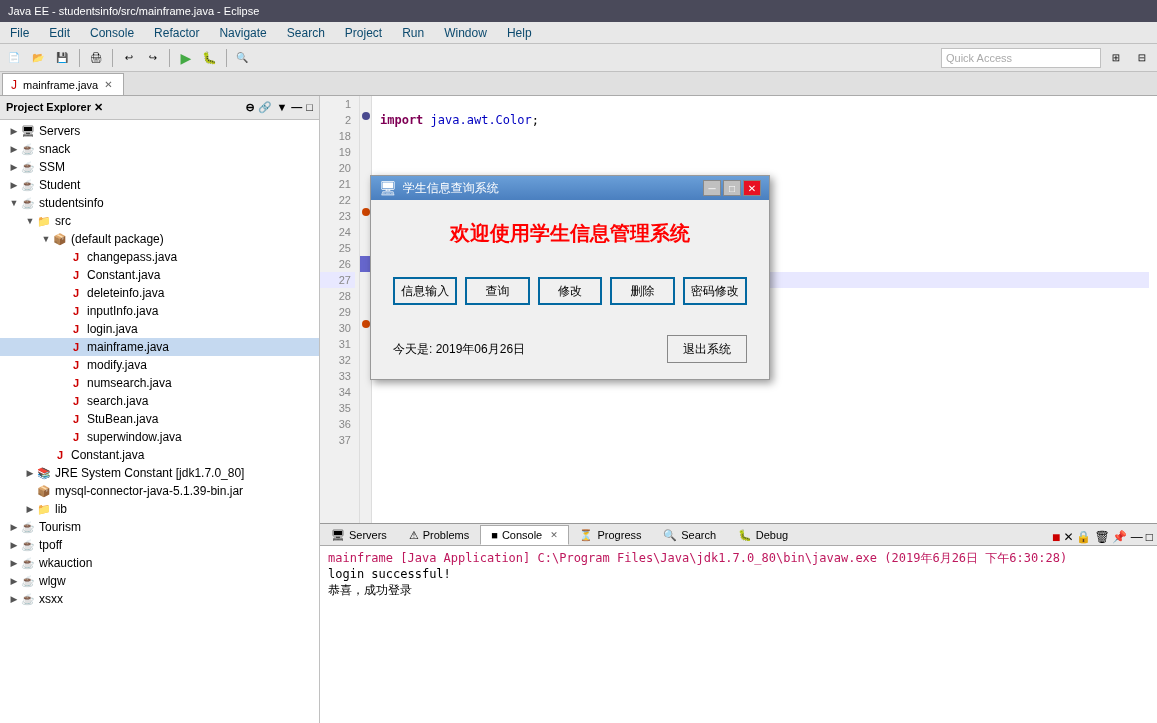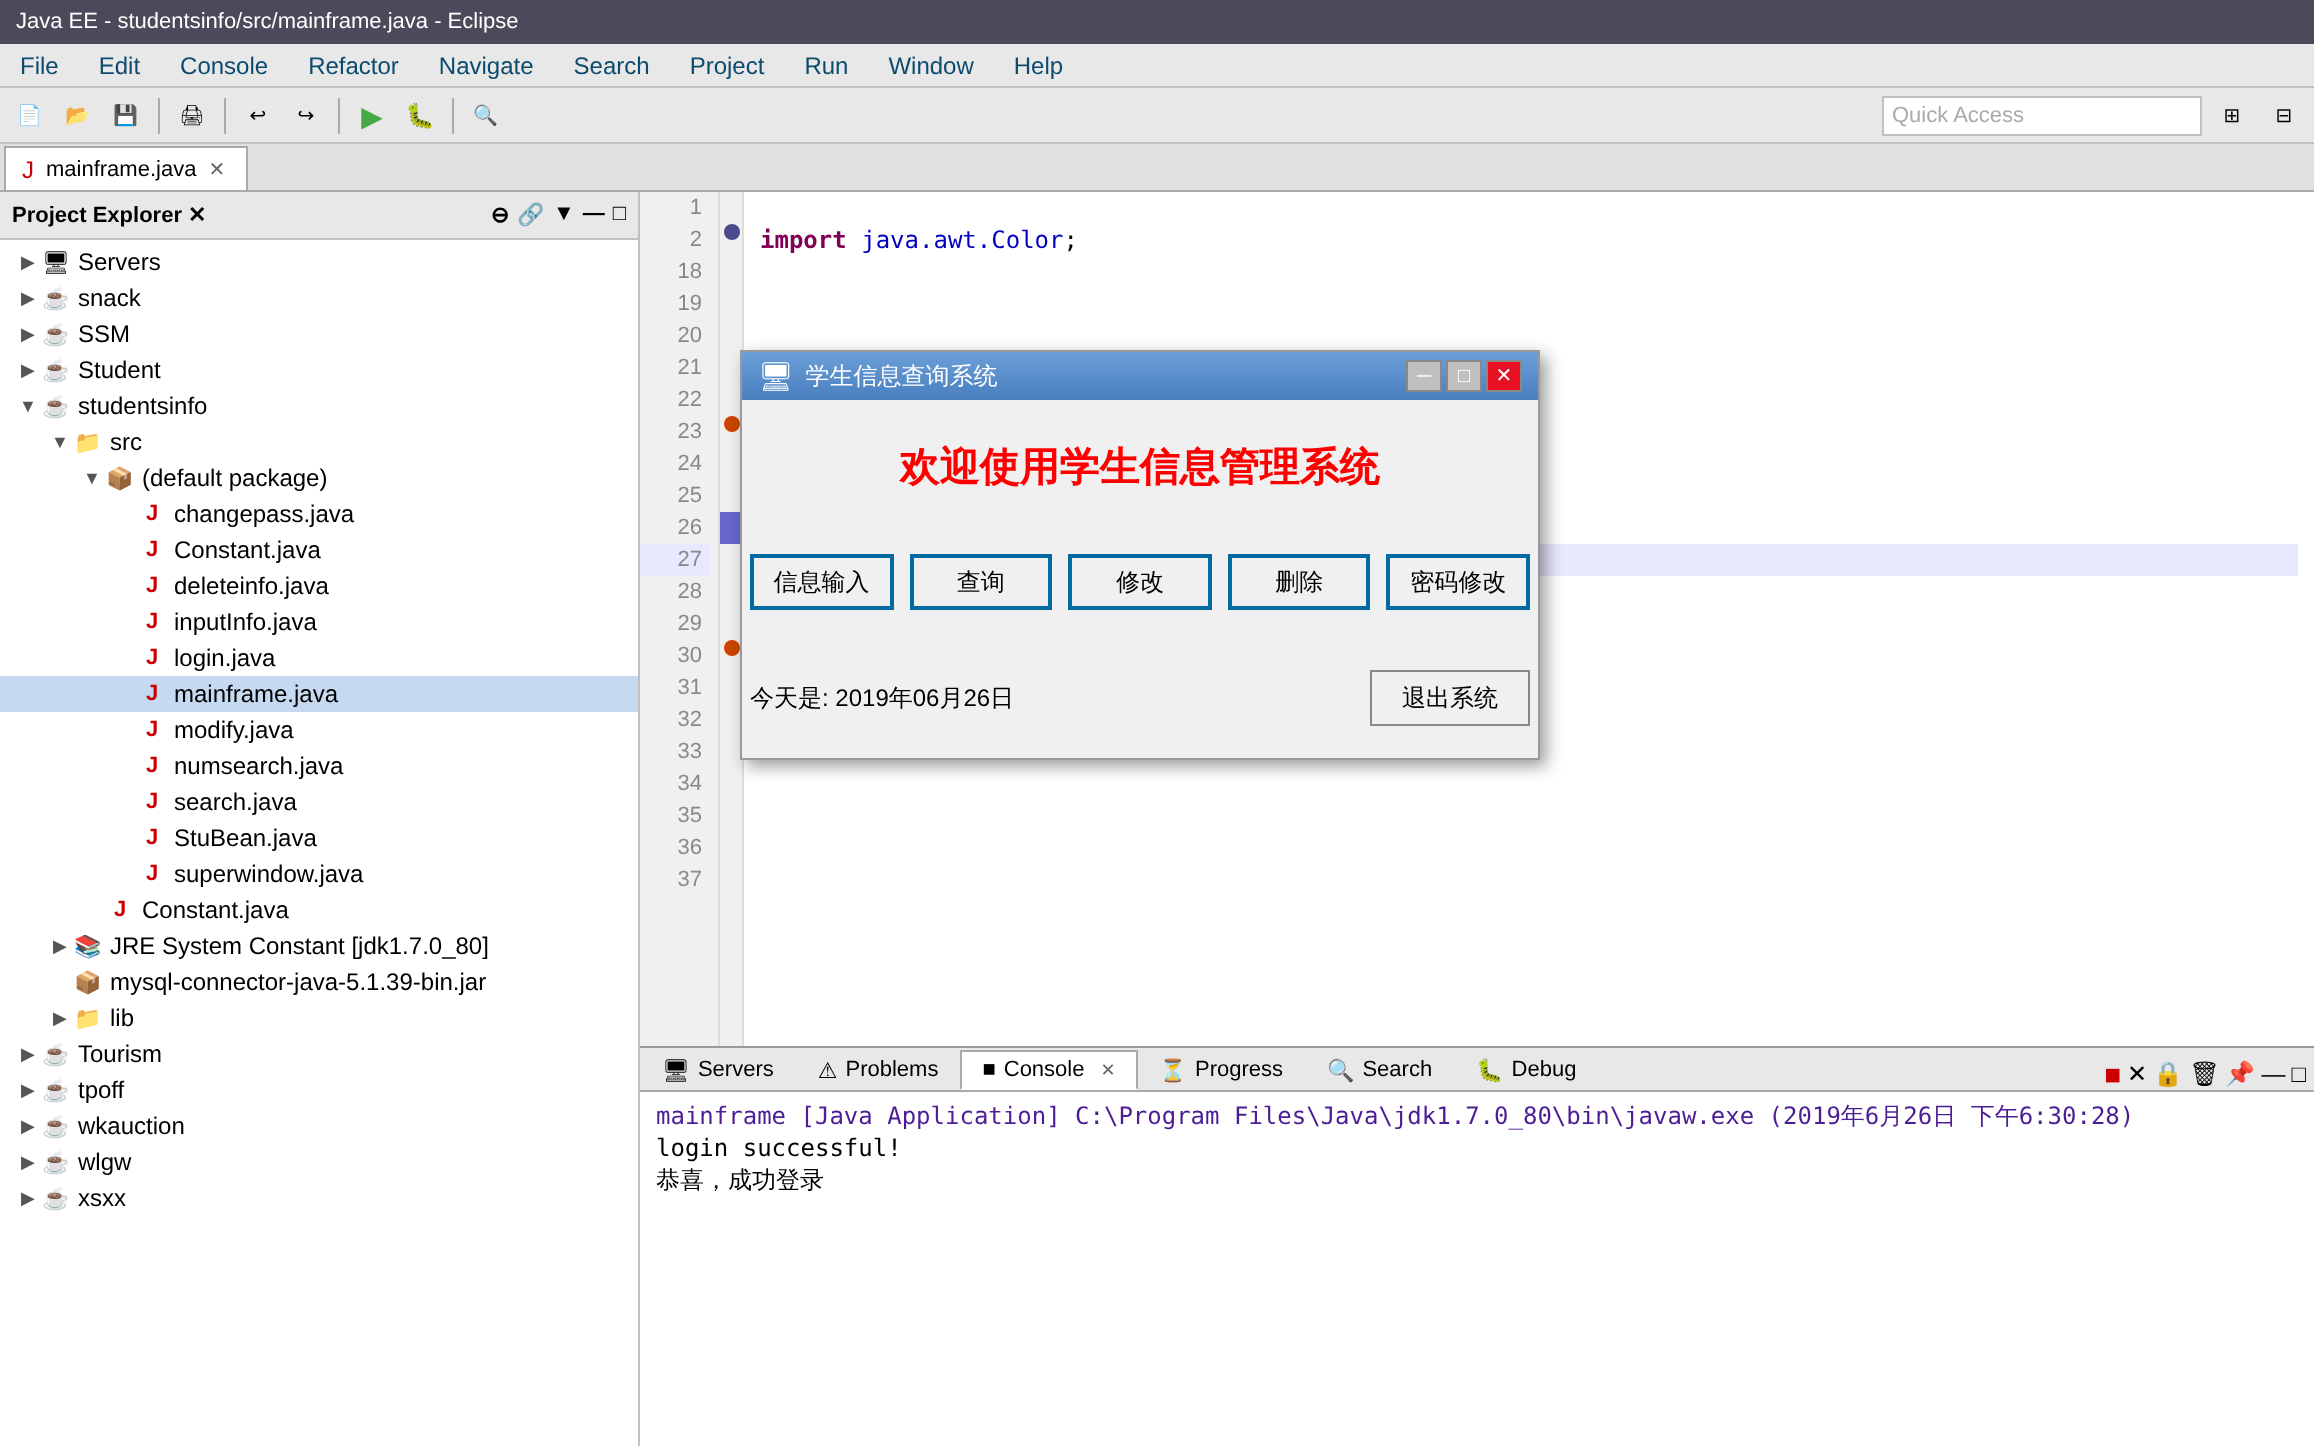--- a/index.html
+++ b/index.html
@@ -55,32 +55,32 @@
     .kw-java { color: #0000c0; }
     .code-text { color: #000; }
 
     
     #bottom-panel { height: 200px; border-top: 1px solid #999; background: #fff; display: flex; flex-direction: column; }
     #bottom-tabs { background: #e8e8e8; display: flex; border-bottom: 1px solid #aaa; height: 22px; align-items: flex-end; }
     .bottom-tab { padding: 2px 10px; font-size: 11px; cursor: pointer; height: 20px; border: 1px solid transparent; display: flex; align-items: center; gap: 4px; }
     .bottom-tab.active { background: #fff; border: 1px solid #aaa; border-bottom-color: #fff; }
     #bottom-content { flex: 1; overflow: auto; padding: 4px 8px; font-size: 12px; background: #fff; }
     .console-text { font-family: monospace; font-size: 12px; line-height: 16px; white-space: pre; }
-    .console-cmd { color: #4c1d95; }
+    .console-cmd { color: #be185d; }
     .console-output { color: #000; }
 
     
     #modal-overlay { position: fixed; top: 0; left: 0; width: 100%; height: 100%; z-index: 100; pointer-events: none; }
     #modal-dialog { position: absolute; left: 370px; top: 175px; width: 400px; background: #f0f0f0; border: 1px solid #999; box-shadow: 3px 3px 8px rgba(0,0,0,0.4); pointer-events: all; }
     #dialog-titlebar { background: linear-gradient(to bottom, #6a9fd8, #4a7fbf); color: white; height: 24px; display: flex; align-items: center; padding: 0 8px; font-size: 12px; }
     #dialog-title-icon { margin-right: 6px; font-size: 14px; }
     #dialog-title-text { flex: 1; font-size: 12px; }
     #dialog-controls { display: flex; gap: 2px; }
     .dialog-ctrl { width: 18px; height: 16px; background: #c0c0c0; border: 1px solid #888; font-size: 10px; display: flex; align-items: center; justify-content: center; cursor: pointer; }
-    #dialog-body { padding: 20px 4px 16px; }
+    #dialog-body { padding: 20px 22px 16px; }
     #dialog-welcome { color: red; font-size: 20px; font-weight: bold; text-align: center; margin-bottom: 30px; }
     #dialog-buttons { display: flex; gap: 8px; margin-bottom: 30px; }
     .dialog-btn { flex: 1; height: 28px; background: #f0f0f0; border: 2px solid #0369a1; font-size: 12px; cursor: pointer; display: flex; align-items: center; justify-content: center; }
     #dialog-footer { display: flex; align-items: center; justify-content: space-between; margin-top: 22px; }
     #dialog-date { font-size: 12px; color: #000; }
     #dialog-exit-btn { height: 28px; width: 80px; background: #f0f0f0; border: 1px solid #888; font-size: 12px; cursor: pointer; display: flex; align-items: center; justify-content: center; }
   </style>
 </head>
 <body>
 

